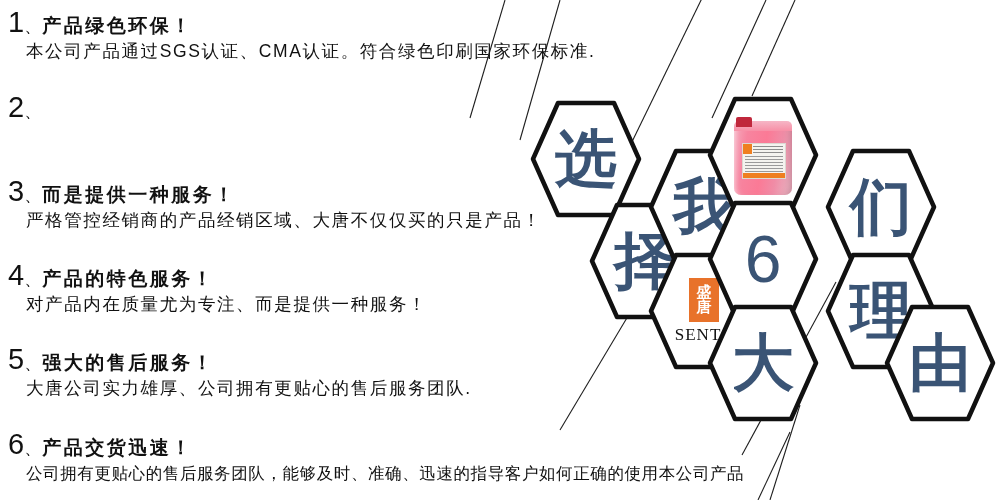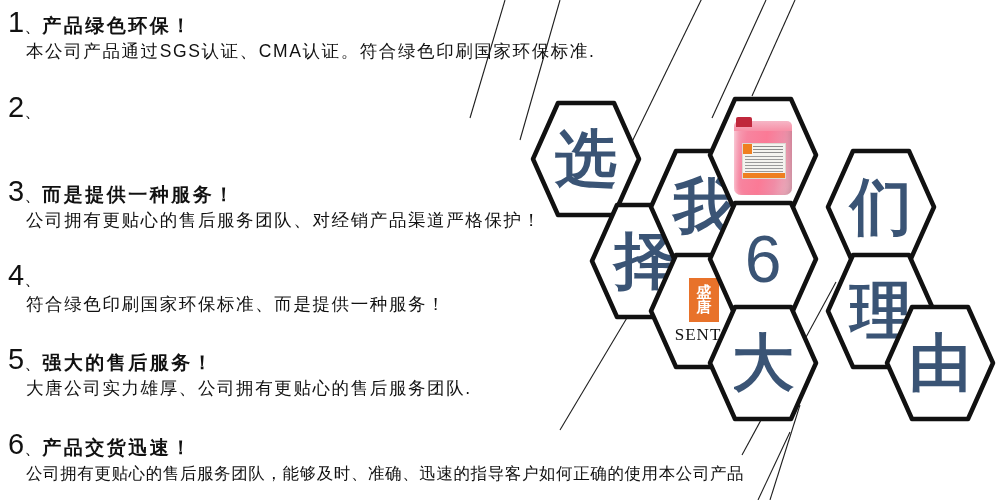--- a/index.html
+++ b/index.html
@@ -138,29 +138,30 @@
         <span class="r-dun">、</span>
       </div>
     </div>
 
     <div class="reason" style="top:177px;">
       <div class="r-head">
         <span class="r-num">3</span>
         <span class="r-dun">、</span>
         <span class="r-title">而是提供一种服务！</span>
       </div>
-      <div class="r-body">公司拥有更贴心的售后服务团队、对经销产品渠道严格保护！</div>
+      <div class="r-body">严格管控经销商的产品经销区域、大唐不仅仅买的只是产品！</div>
     </div>
 
     <div class="reason" style="top:261px;">
       <div class="r-head">
         <span class="r-num">4</span>
         <span class="r-dun">、</span>
-      </div>
-      <div class="r-body">符合绿色印刷国家环保标准、而是提供一种服务！</div>
+        <span class="r-title">产品的特色服务！</span>
+      </div>
+      <div class="r-body">对产品内在质量尤为专注、而是提供一种服务！</div>
     </div>
 
     <div class="reason" style="top:345px;">
       <div class="r-head">
         <span class="r-num">5</span>
         <span class="r-dun">、</span>
         <span class="r-title">强大的售后服务！</span>
       </div>
       <div class="r-body">大唐公司实力雄厚、公司拥有更贴心的售后服务团队.</div>
     </div>

